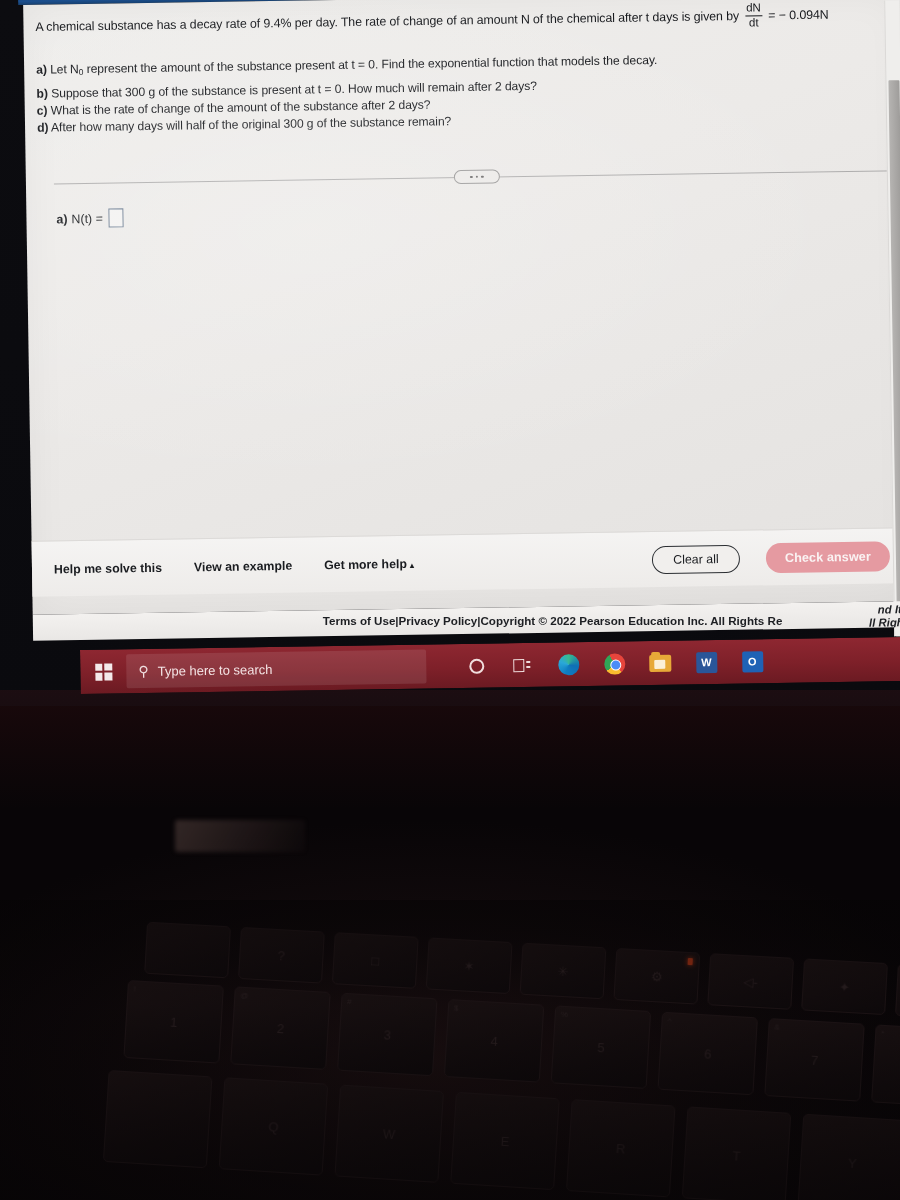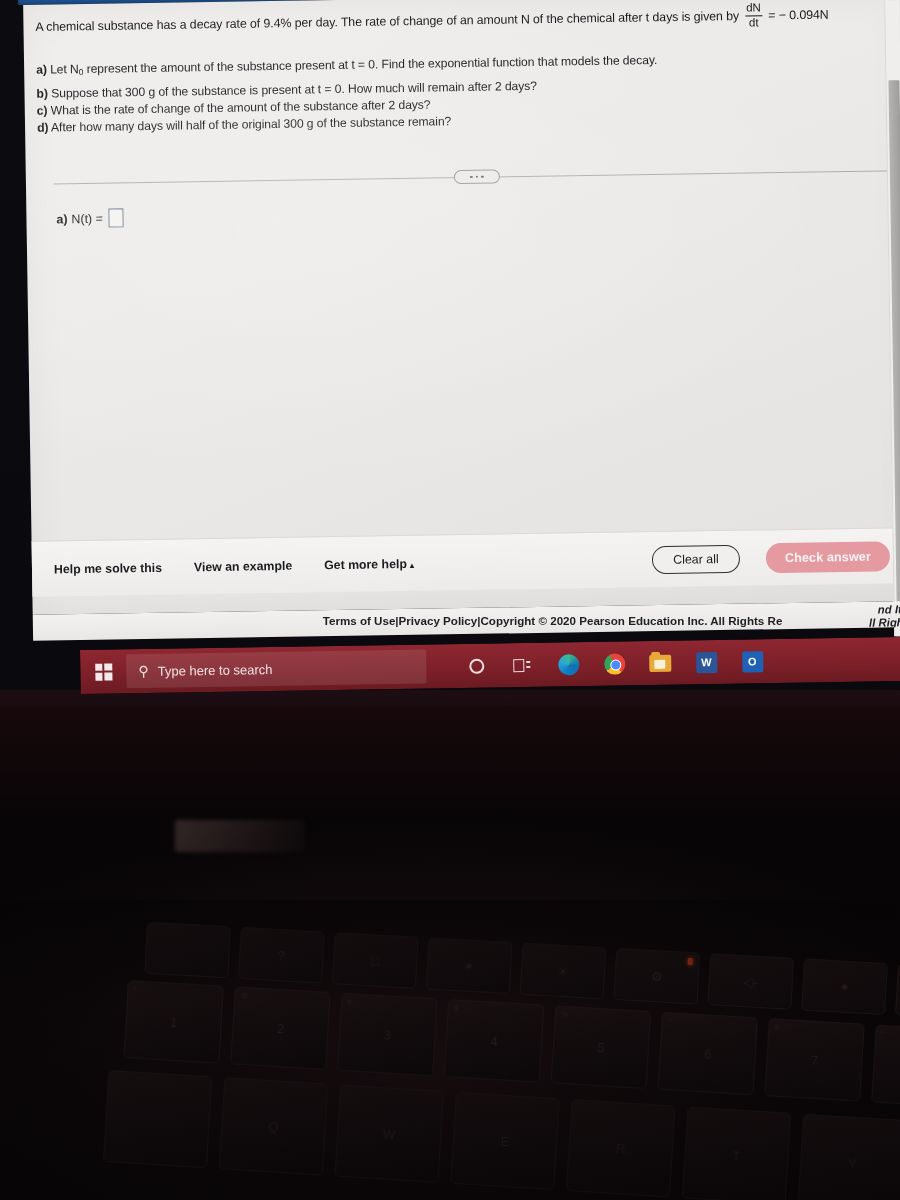--- a/index.html
+++ b/index.html
@@ -298,21 +298,21 @@
         <div class="pill-filled" id="check-btn" style="background: rgb(229, 154, 161);">Check answer</div>
       </div>
 
       <div class="scrollbar">
         <div class="scroll-thumb"></div>
         <div class="scroll-down">▼</div>
       </div>
     </div>
 
     <div class="footer-strip">
-      <div class="footer-text">Terms of Use|Privacy Policy|Copyright © 2020 Pearson Education Inc. All Rights Re</div>
+      <div class="footer-text">Terms of Use|Privacy Policy|Copyright © 2022 Pearson Education Inc. All Rights Re</div>
       <div class="footer-right">nd Its</div>
       <div class="footer-right2">ll Rights Re</div>
     </div>
   </div>
 
   <div class="taskbar-wrap">
     <div class="taskbar">
       <div class="start-btn">
         <span class="win-logo">
           <i></i>

